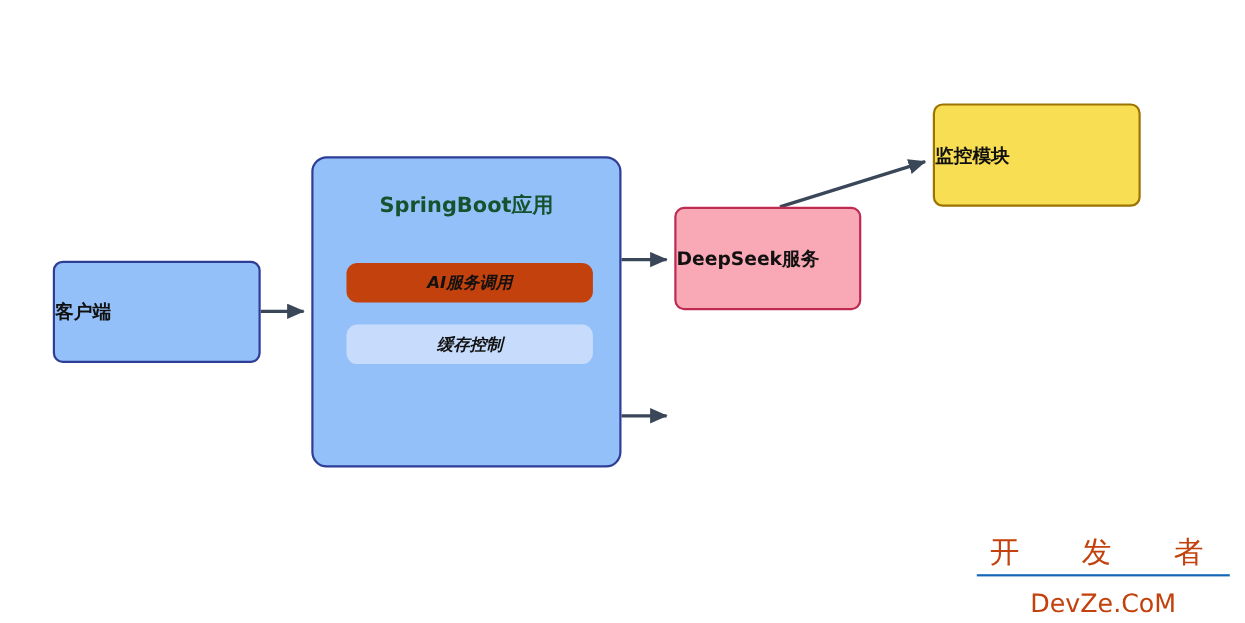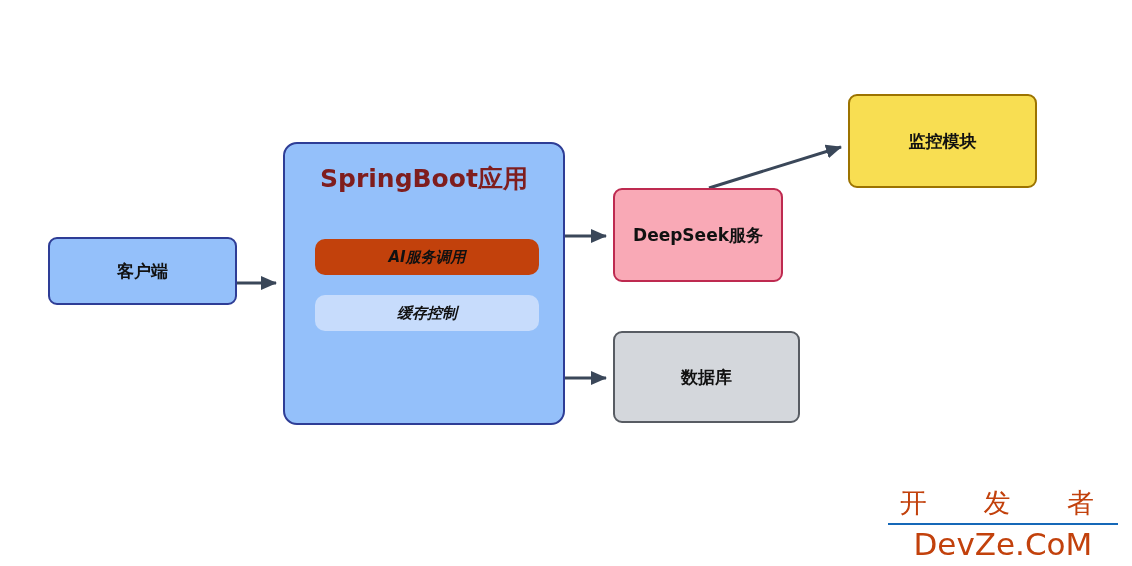--- a/index.html
+++ b/index.html
@@ -8,36 +8,36 @@
     font-family: "DejaVu Sans", "Liberation Sans", sans-serif;
     width: 1132px; height: 566px;
     position: relative; overflow: hidden;
   }
   .canvas {
     position: absolute; left: 0; top: 0;
     width: 1132px; height: 566px;
   }
   .node {
     position: absolute;
-    display: flex; align-items: center; justify-content: center;
+    display: flex; align-items: center; 
     border: 2px solid #0ea5e9;
     border-radius: 9px;
     font-weight: bold; color: #111111;
     font-size: 17px;
     text-align: center;
   }
-  .node-client   { left: 48px;  top: 237px; width: 189px; height: 68px; }
+  .node-client   { left: 48px;  top: 237px; width: 189px; height: 93px; }
   .node-springboot {
     left: 283px; top: 142px; width: 282px; height: 283px;
     border-radius: 14px;
     display: block;
   }
   .springboot-title {
-    margin-top: 18px; text-align: center;
-    font-size: 25px; font-weight: bold; color: #7f1d1d;
+    margin-top: 30px; text-align: center;
+    font-size: 19px; font-weight: bold; color: #14532d;
   }
   .inner-node {
     position: absolute;
     left: 30px; width: 224px; height: 36px;
     border-radius: 10px;
     display: flex; align-items: center; justify-content: center;
     font-size: 15px; font-weight: bold; color: #111111;
   }
   .inner-ai    { top: 95px; }
   .inner-cache { top: 151px; font-style: italic; }
@@ -53,21 +53,21 @@
     position: absolute; right: 14px; bottom: 4px;
     text-align: center;
   }
   .watermark-line1 {
     font-size: 27px; letter-spacing: 24px;
     padding: 0 0 2px 12px;
     border-bottom: 2px solid;
     white-space: nowrap;
   }
   .watermark-line2 {
-    font-size: 31px; margin-top: 1px;
+    font-size: 23px; margin-top: 12px;
     white-space: nowrap;
   }
 </style>
 </head>
 <body>
 
 <div class="canvas">
 
   <svg id="edges">
     <defs>
@@ -96,22 +96,19 @@
   </div>
 
   <div class="node node-deepseek" style="background: rgb(249, 169, 182); border-color: rgb(190, 42, 80);">
     <span>DeepSeek服务</span>
   </div>
 
   <div class="node node-monitor" style="background: rgb(248, 222, 82); border-color: rgb(156, 115, 0);">
     <span>监控模块</span>
   </div>
 
-  <div class="node node-database" style="background: rgb(212, 215, 220); border-color: rgb(88, 92, 99);">
-    <span>数据库</span>
-  </div>
 
   <div class="watermark" style="color: #c2410c;">
     <div class="watermark-line1" style="border-bottom-color: rgb(21, 104, 184);">开 发 者</div>
     <div class="watermark-line2">DevZe.CoM</div>
   </div>
 
 </div>
 
 </body></html>

